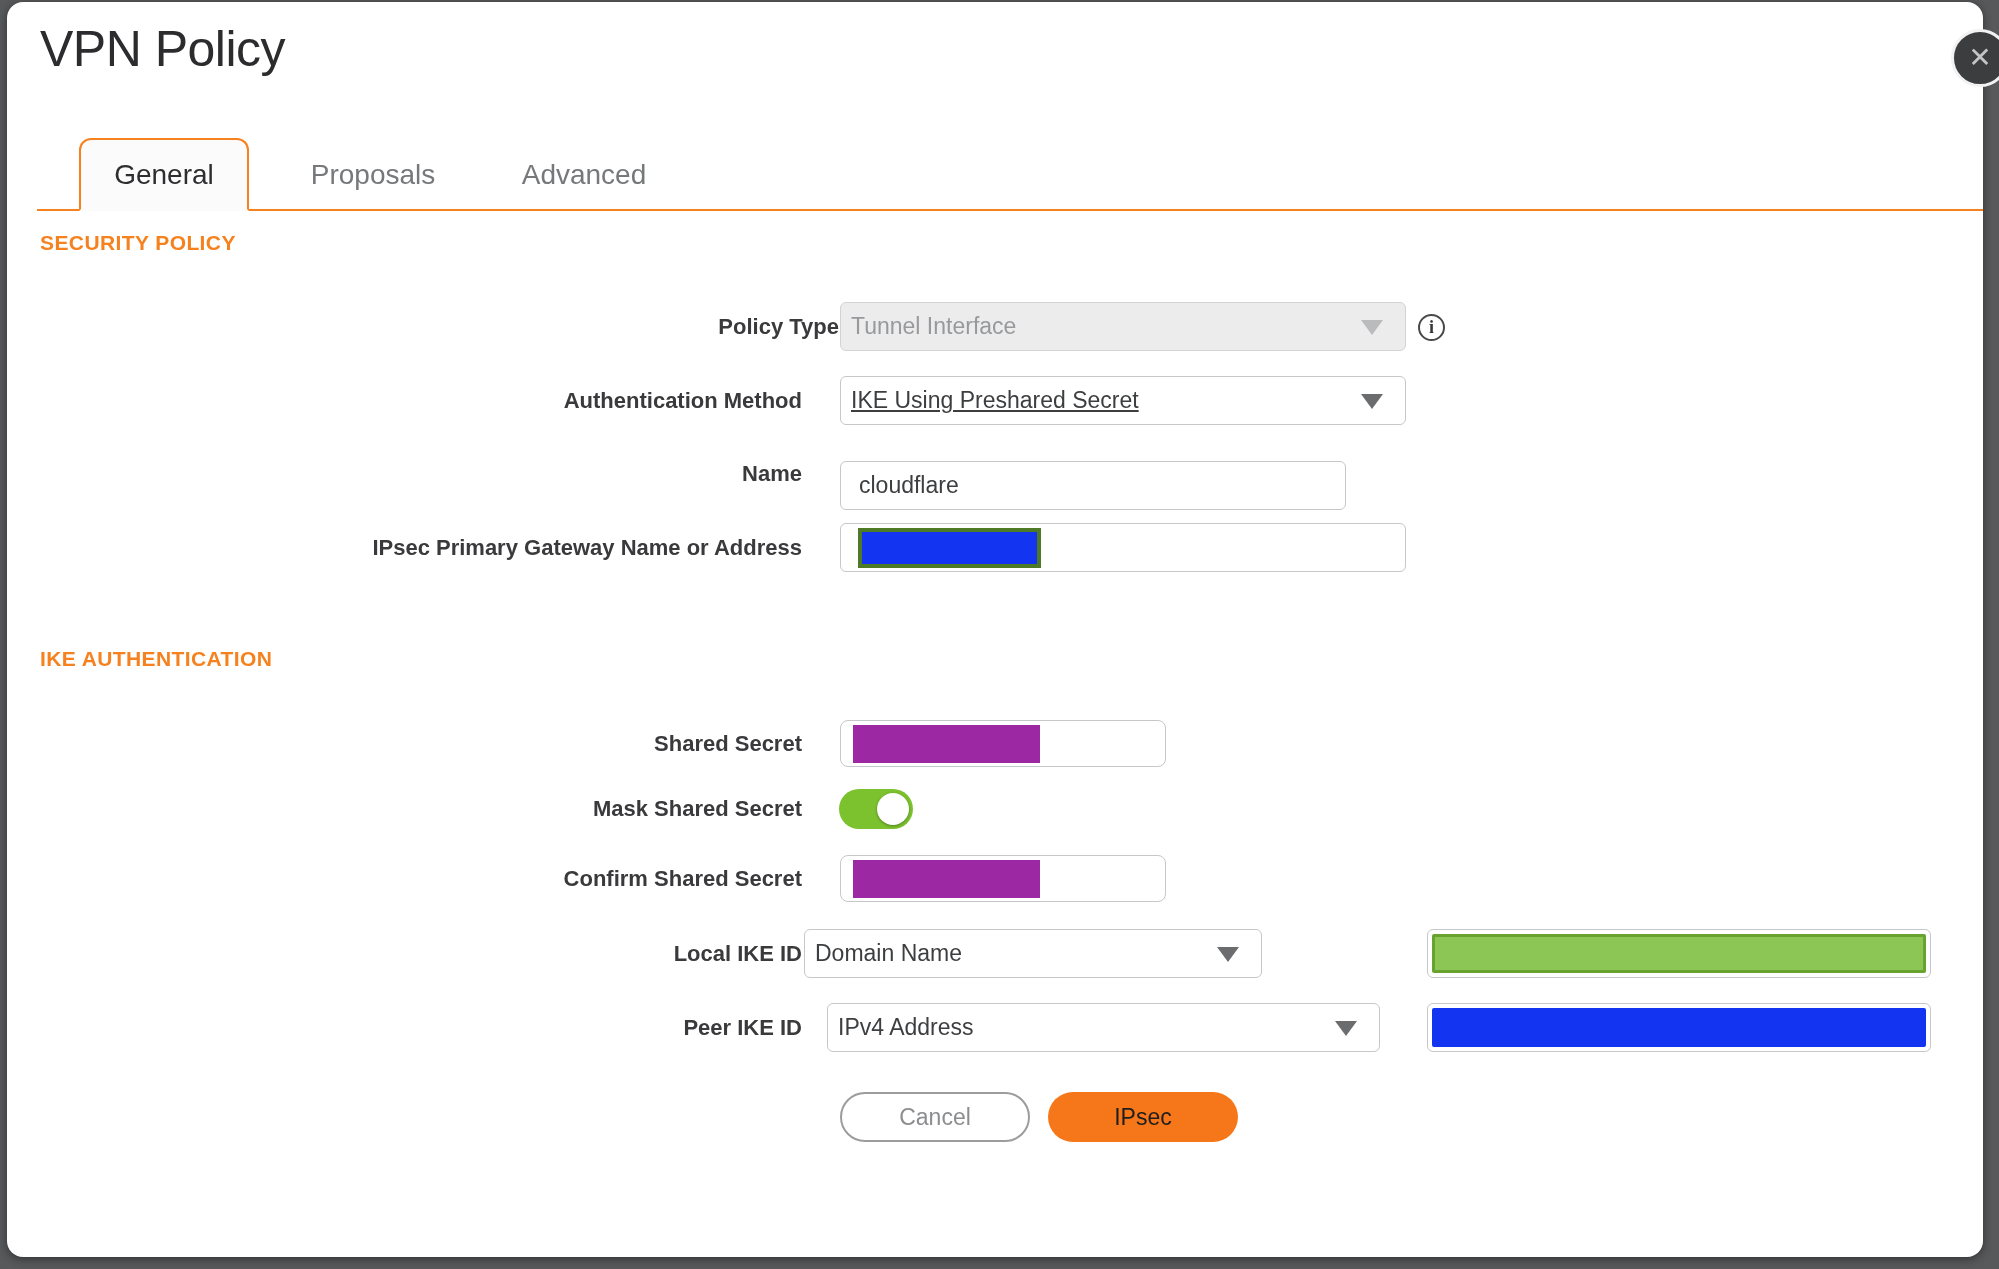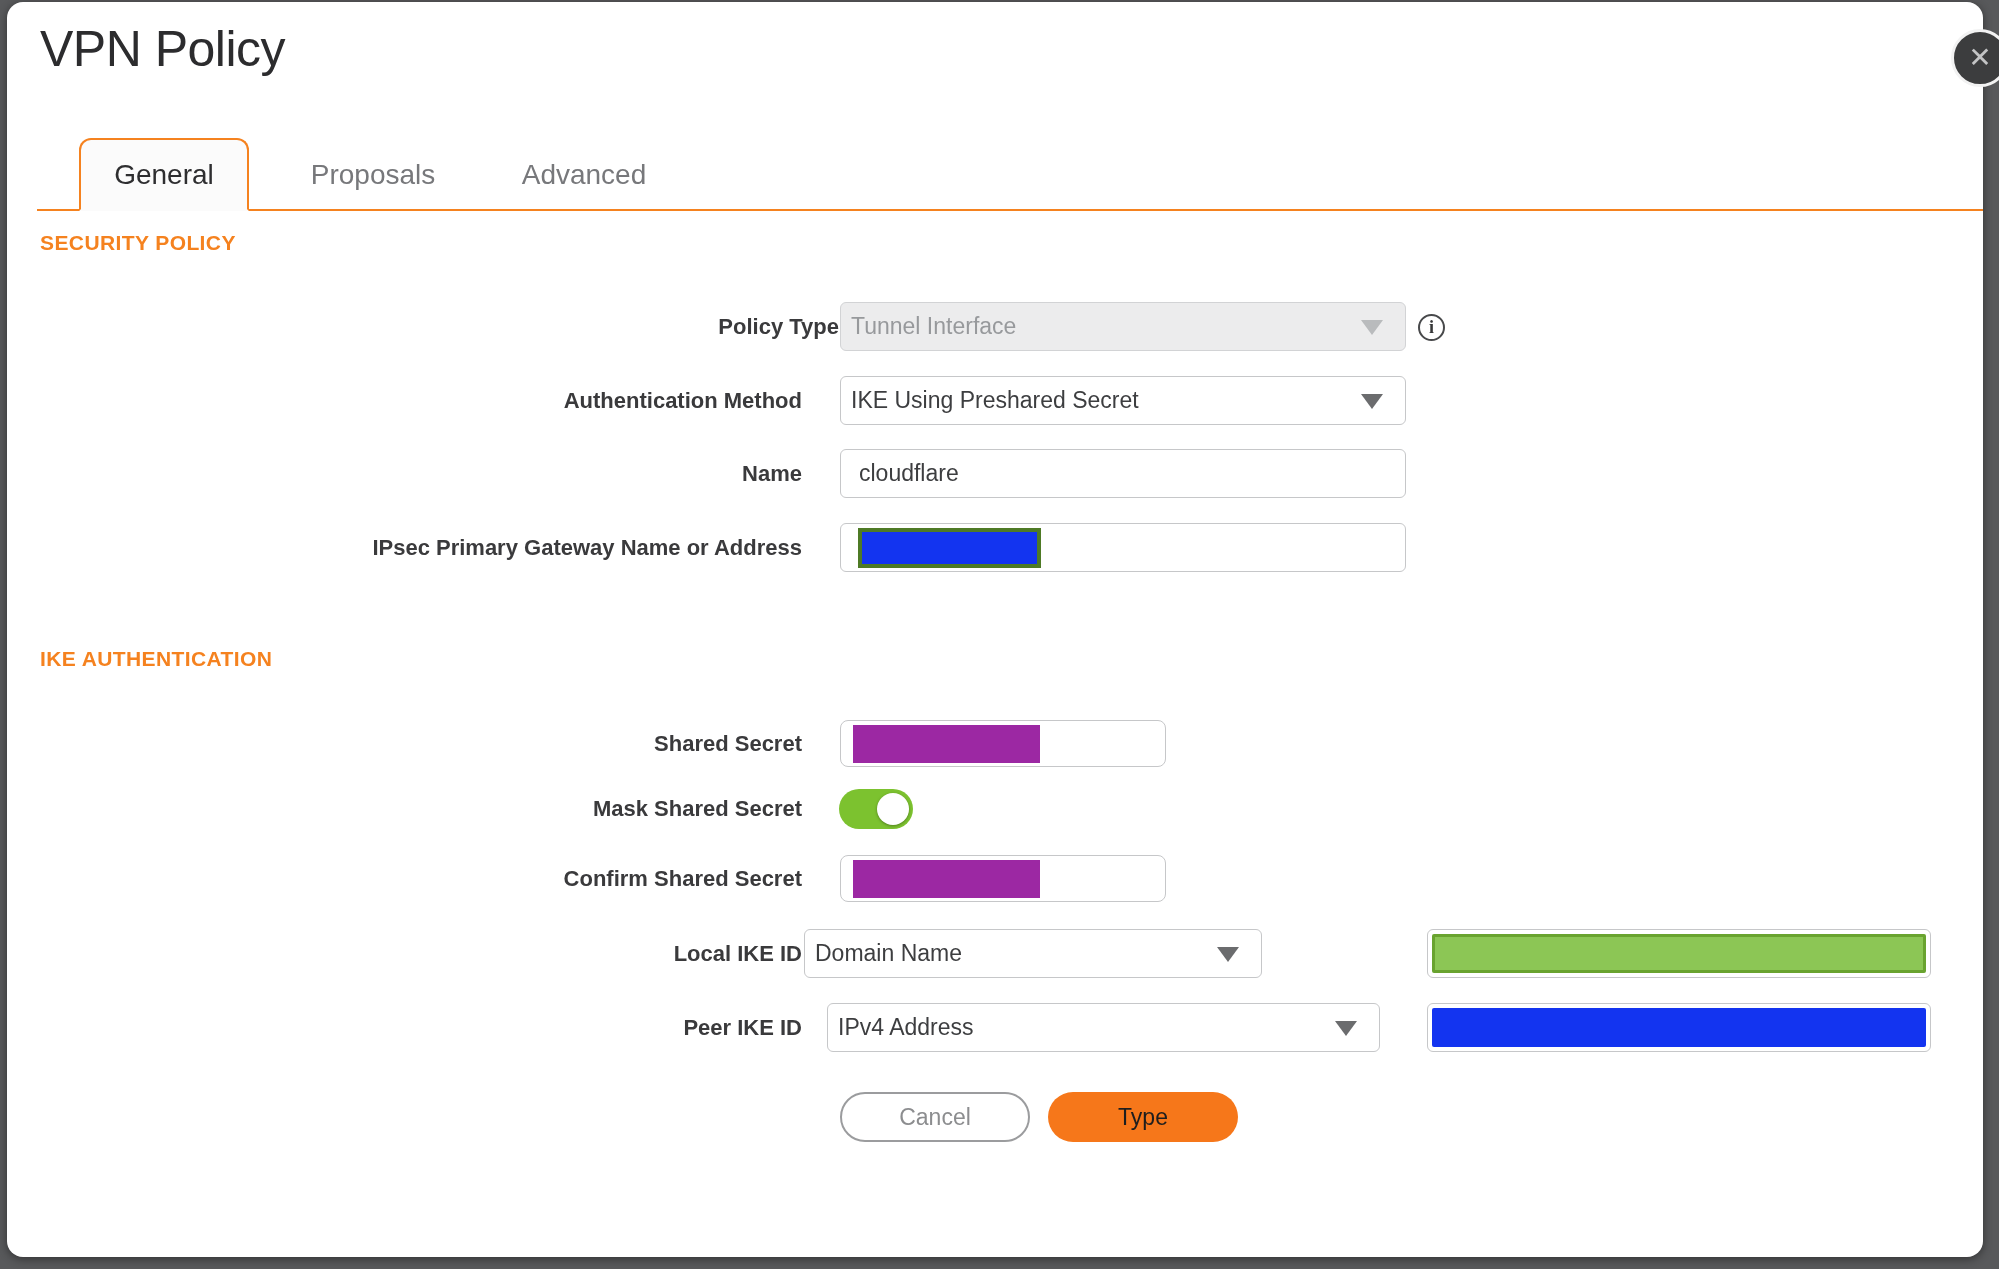--- a/index.html
+++ b/index.html
@@ -131,29 +131,29 @@
     <div class="lbl" style="line-height:49px;margin-left:37px;">Policy Type</div>
     <div class="field select-field disabled" style="left:833px;top:0;width:566px;height:49px;">
       <span>Tunnel Interface</span>
       <span class="caret"></span>
     </div>
   </div>
   <div class="info-icon">i</div>
 
   <div class="row" style="top:374px;">
     <div class="lbl" style="line-height:49px;">Authentication Method</div>
-    <div class="field select-field" style="left:833px;top:0;width:566px;height:49px;">
+    <div class="field select-field" style="left:833px;top:0;width:566px;height:49px;text-decoration:underline;">
       <span>IKE Using Preshared Secret</span>
       <span class="caret"></span>
     </div>
   </div>
 
   <div class="row" style="top:447px;">
     <div class="lbl" style="line-height:49px;">Name</div>
-    <input class="text-input" style="left: 833px; top: 0px; width: 566px; height: 49px;" value="cloudflare">
+    <input class="text-input" style="left: 833px; top: 12px; width: 506px; height: 49px;" value="cloudflare">
   </div>
 
   <div class="row" style="top:521px;">
     <div class="lbl" style="line-height:49px;">IPsec Primary Gateway Name or Address</div>
     <div class="field" style="left:833px;top:0;width:566px;height:49px;">
       <div class="redact blue-olive" style="left:17px;top:4px;width:183px;height:40px;"></div>
     </div>
   </div>
 
   <div class="section-heading sh2">IKE AUTHENTICATION</div>
@@ -195,17 +195,17 @@
     <div class="field select-field" style="left:820px;top:0;width:553px;height:49px;">
       <span>IPv4 Address</span>
       <span class="caret"></span>
     </div>
     <div class="value-box" style="left:1420px;top:0;width:504px;height:49px;">
       <div class="fill blue"></div>
     </div>
   </div>
 
   <div class="btn cancel">Cancel</div>
-  <div class="btn save">Type</div>
+  <div class="btn save">IPsec</div>
 
 </div>
 
 <div class="close-btn">✕</div>
 
 </body></html>

